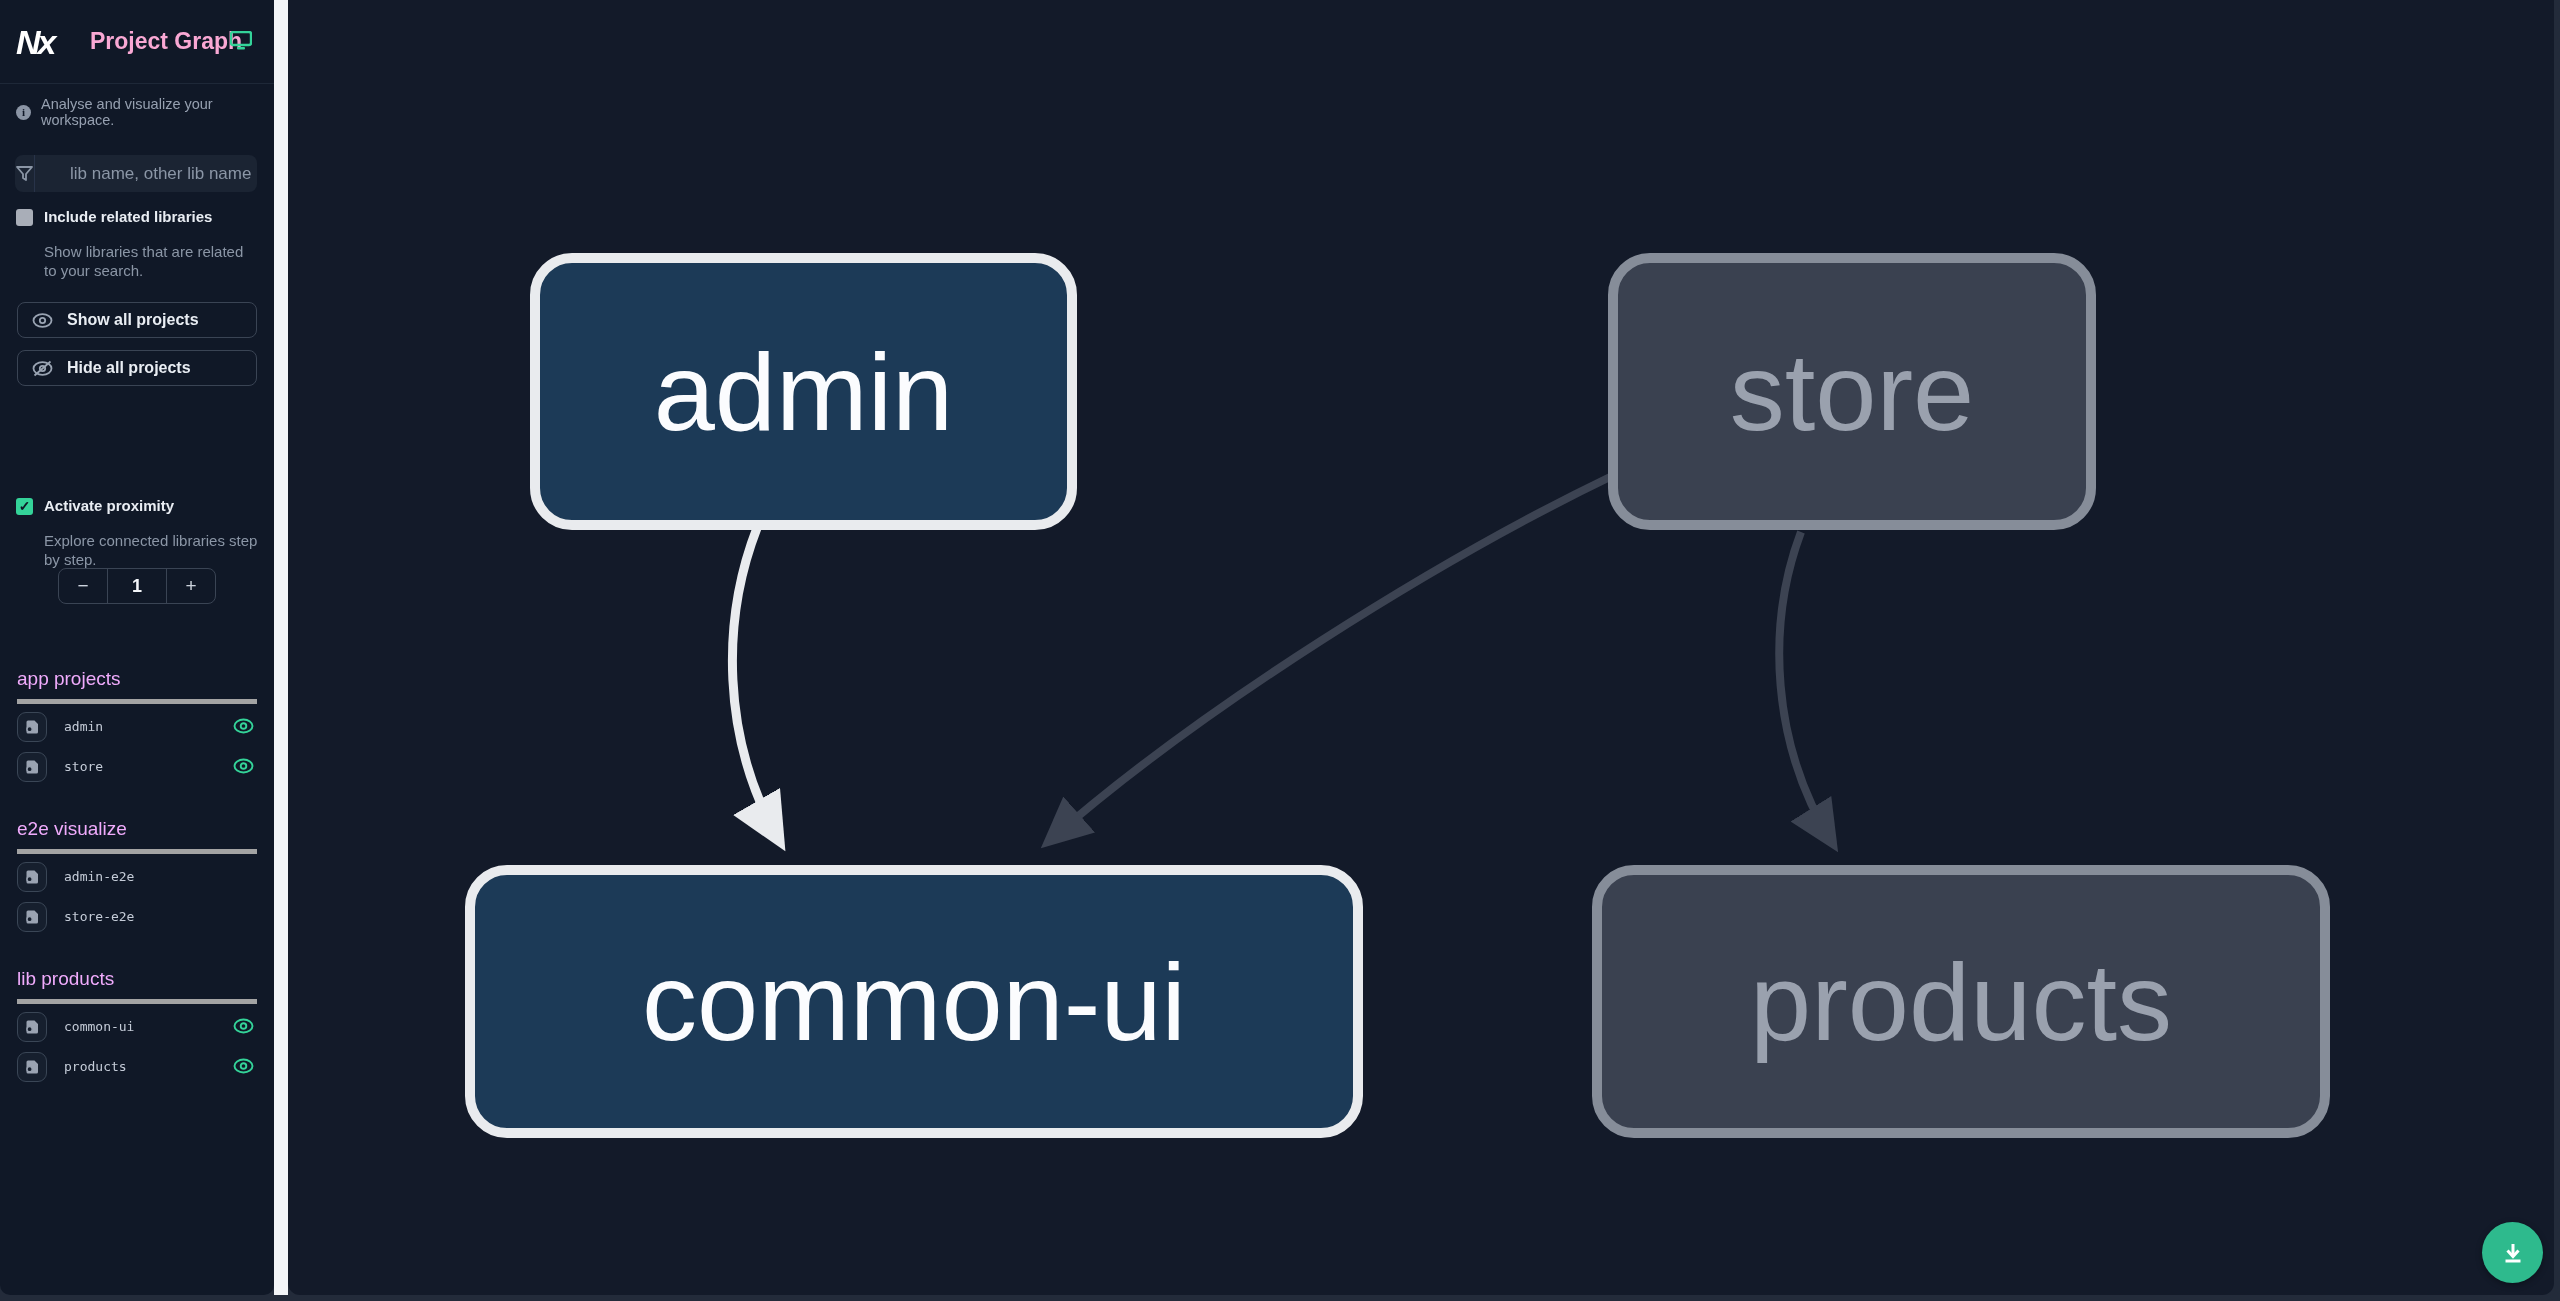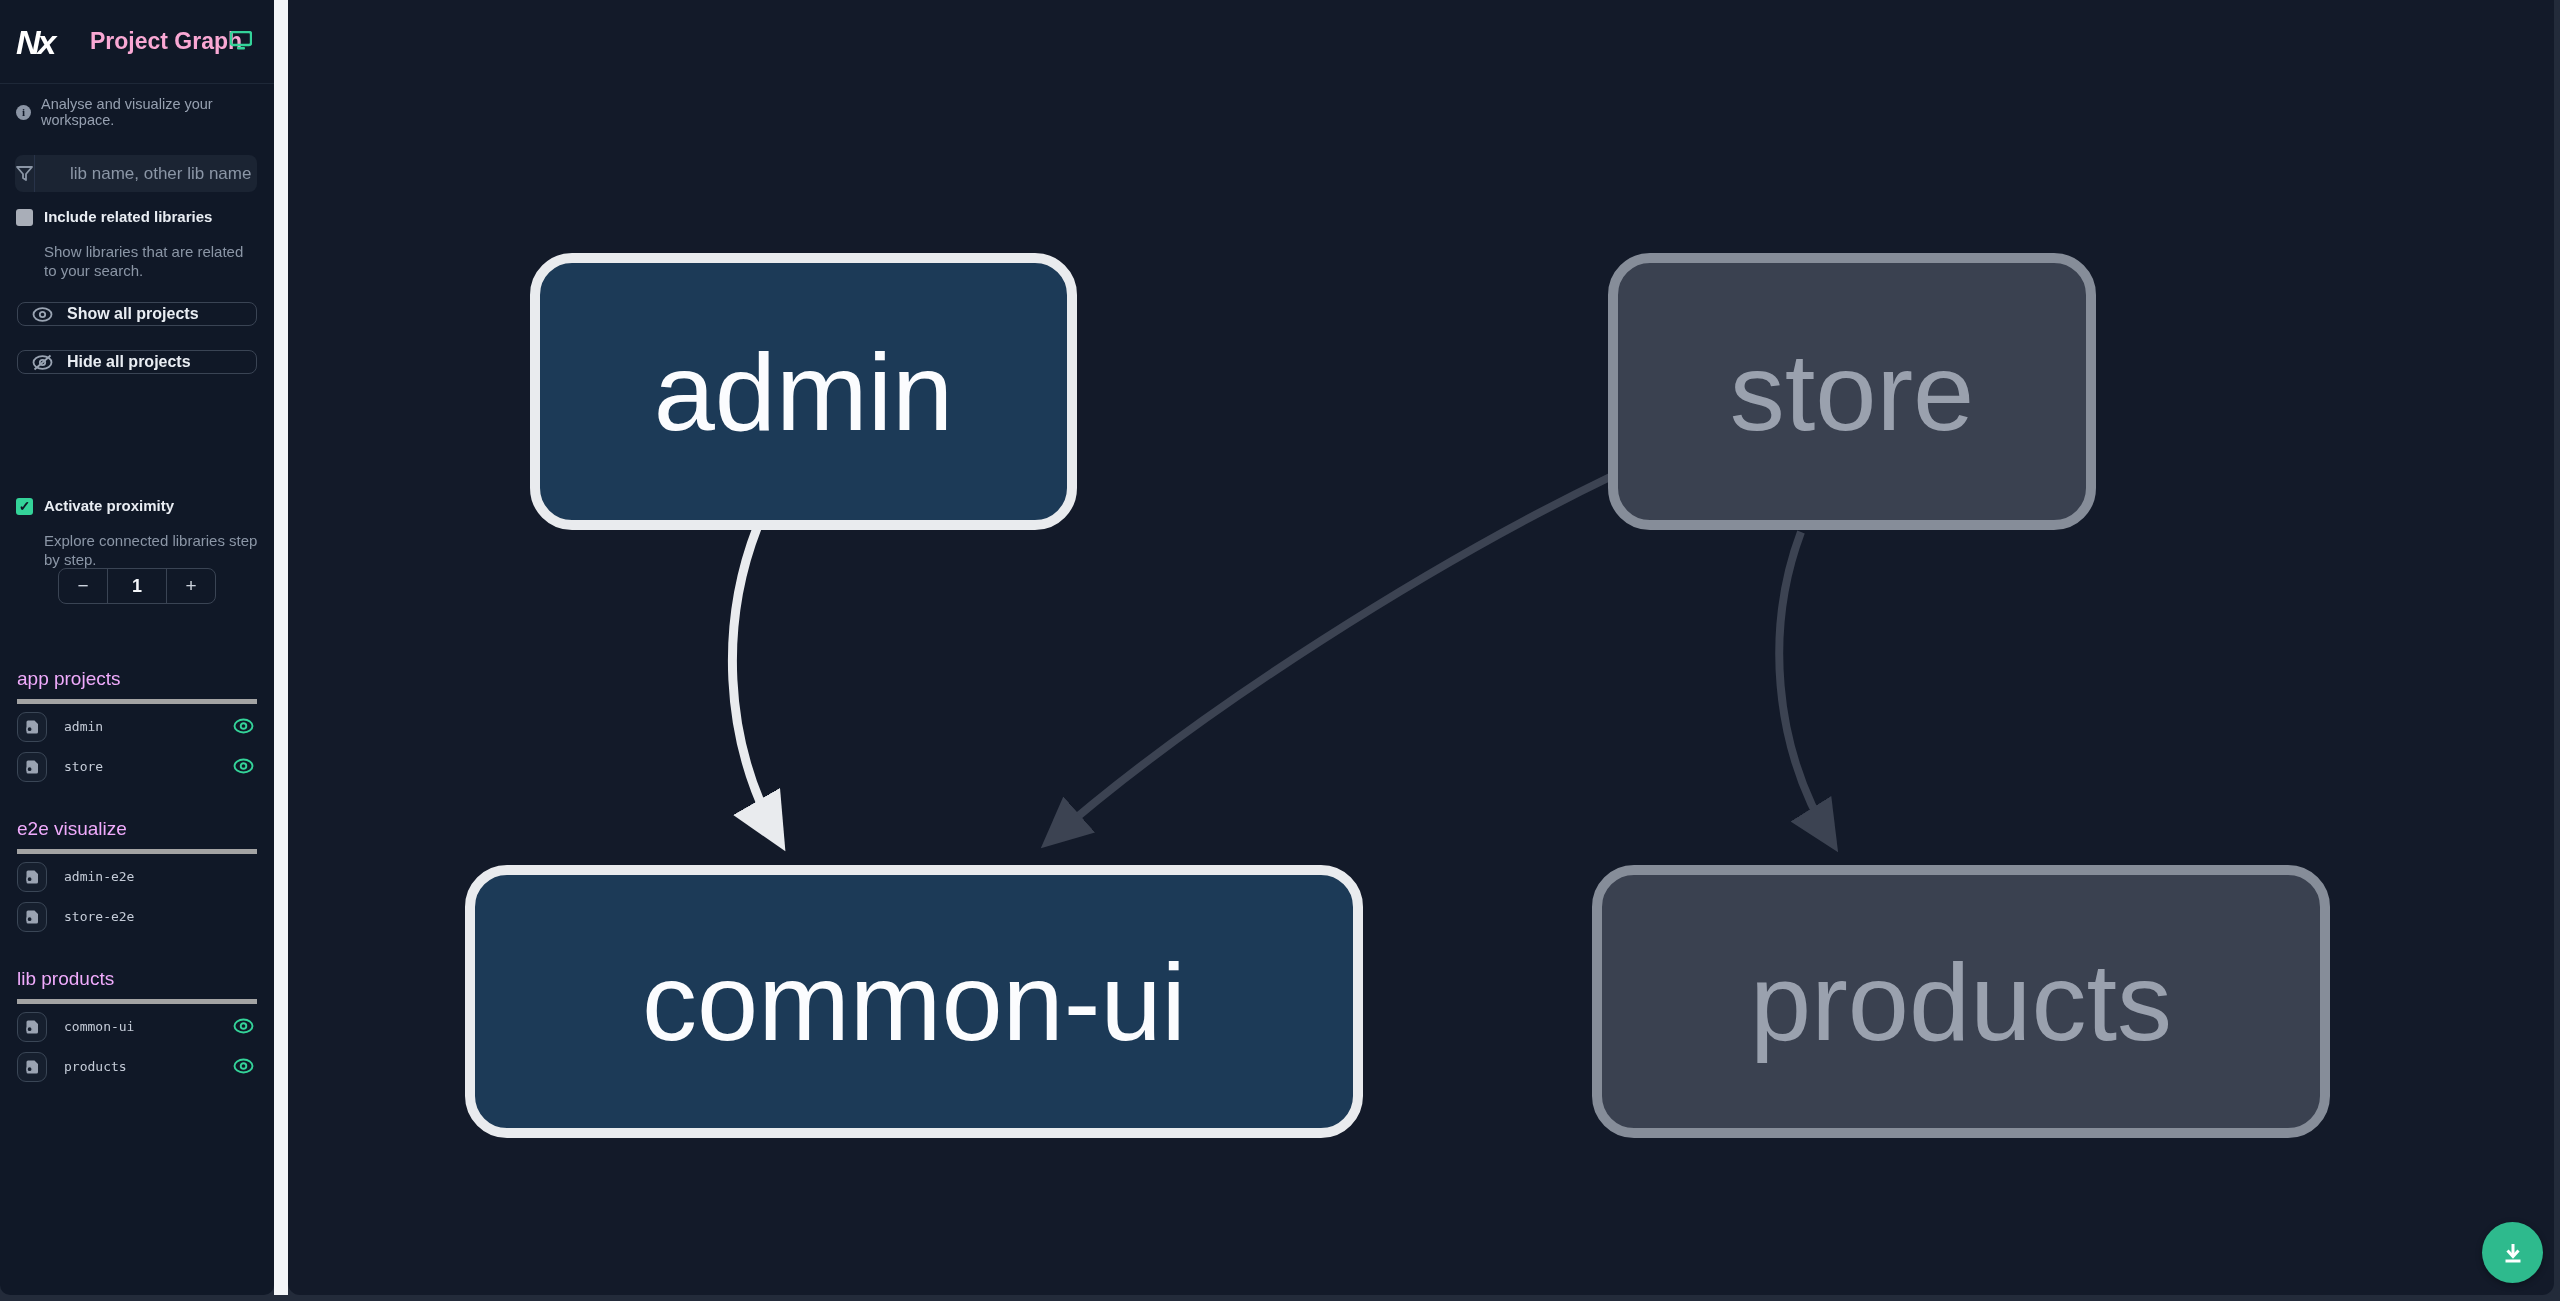--- a/index.html
+++ b/index.html
@@ -42,21 +42,21 @@
   .opt { position:absolute; left:16px; width:244px; }
   .opt .cb { position:absolute; left:0; top:2px; width:17px; height:17px; border-radius:3px; }
   .cb-gray { background:#a9aeb8; }
   .cb-white { background:#ffffff; }
   .cb-green { background:#34d399; color:#0f1726; font-size:14px; font-weight:bold;
               text-align:center; line-height:17px; }
   .opt .lbl { margin-left:28px; font-size:15px; font-weight:bold; color:#e9edf3; line-height:19px; }
   .opt .desc { margin-left:28px; width:214px; font-size:15px; color:#8b96a6; line-height:19px; margin-top:16px; }
 
   
-  .sb-btn { position:absolute; left:17px; width:240px; height:24px; border:1px solid #3a4454;
+  .sb-btn { position:absolute; left:17px; width:240px; height:36px; border:1px solid #3a4454;
             border-radius:8px; background:transparent; display:flex; align-items:center; gap:14px;
             padding-left:14px; cursor:pointer; }
   .sb-btn span { font-size:16px; font-weight:bold; color:#e9edf3; }
 
   
   .stepper { position:absolute; left:58px; top:568px; width:158px; height:36px;
              border:1px solid #3a4454; border-radius:8px; display:flex; overflow:hidden; }
   .stepper .st-btn { flex:0 0 48px; display:flex; align-items:center; justify-content:center;
                      color:#cdd4de; font-size:19px; background:transparent; border:none; cursor:pointer; }
   .stepper .st-val { flex:1; display:flex; align-items:center; justify-content:center;

